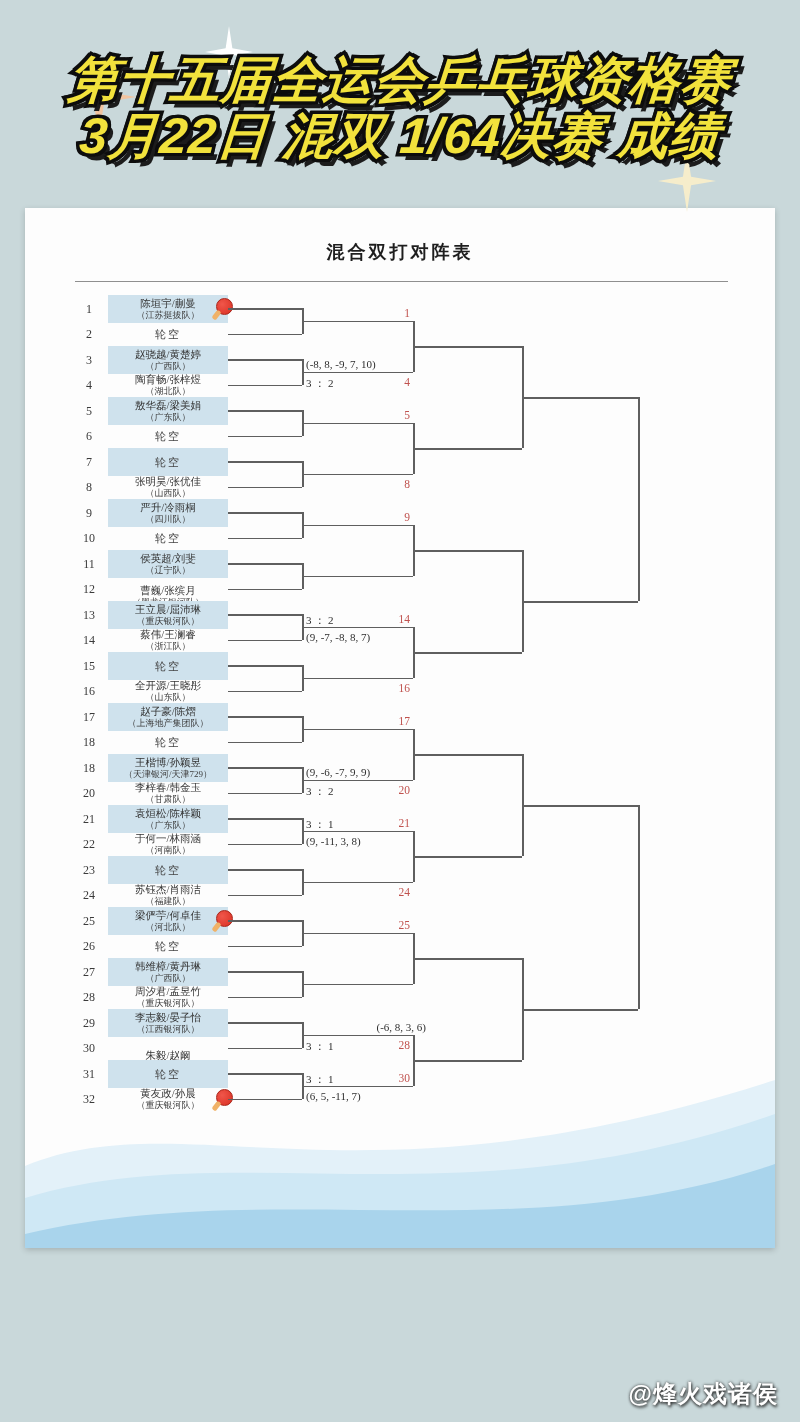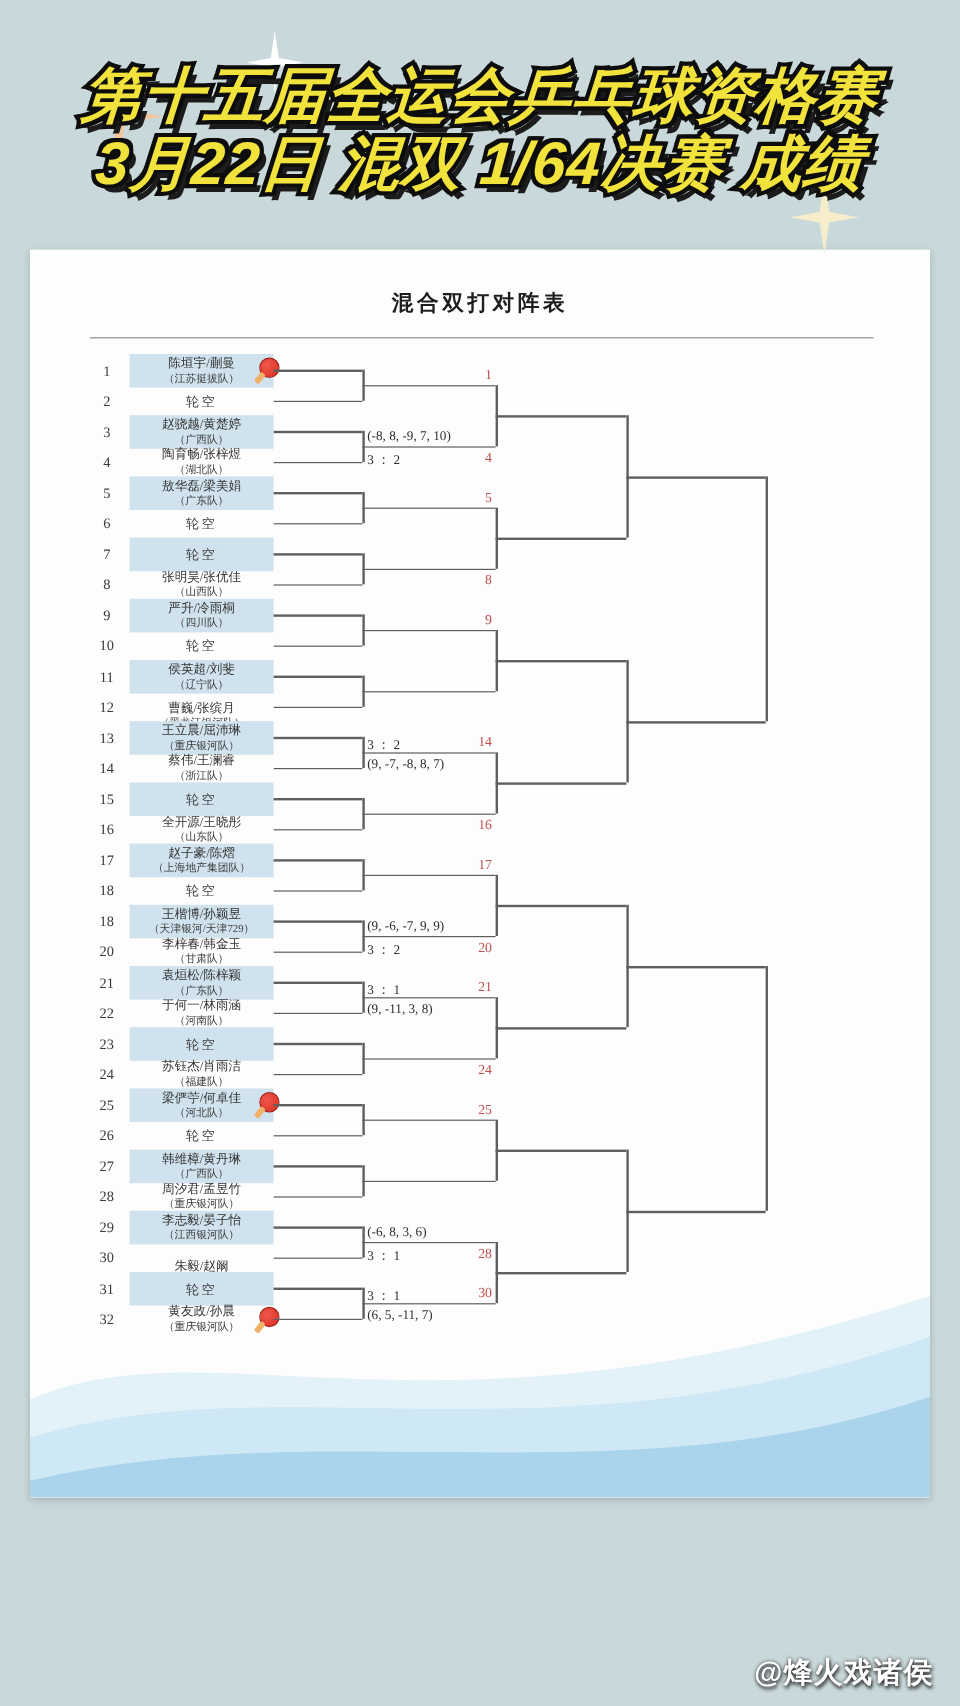--- a/index.html
+++ b/index.html
@@ -354,21 +354,21 @@
       <div class="ln" style="left: 302px; top: 932.75px; width: 111px; height: 1.6px;"></div>
       <div class="winnum" style="top: 918.75px;">25</div>
       <div class="ln" style="left: 228px; top: 971px; width: 74px; height: 1.6px;"></div>
       <div class="ln" style="left: 228px; top: 996.5px; width: 74px; height: 1.6px;"></div>
       <div class="ln" style="left: 302px; top: 971px; width: 1.6px; height: 25.5px;"></div>
       <div class="ln" style="left: 302px; top: 983.75px; width: 111px; height: 1.6px;"></div>
       <div class="ln" style="left: 228px; top: 1022px; width: 74px; height: 1.6px;"></div>
       <div class="ln" style="left: 228px; top: 1047.5px; width: 74px; height: 1.6px;"></div>
       <div class="ln" style="left: 302px; top: 1022px; width: 1.6px; height: 25.5px;"></div>
       <div class="ln" style="left: 302px; top: 1034.75px; width: 111px; height: 1.6px;"></div>
-      <div class="score" style="top: 1020.75px;">(-6, 8, 3, 6)</div>
+      <div class="score" style="top: 1020.75px; text-align: right;">(-6, 8, 3, 6)</div>
       <div class="score" style="top: 1038.75px;">3 ： 1</div>
       <div class="winnum" style="top: 1038.75px;">28</div>
       <div class="ln" style="left: 228px; top: 1073px; width: 74px; height: 1.6px;"></div>
       <div class="ln" style="left: 228px; top: 1098.5px; width: 74px; height: 1.6px;"></div>
       <div class="ln" style="left: 302px; top: 1073px; width: 1.6px; height: 25.5px;"></div>
       <div class="ln" style="left: 302px; top: 1085.75px; width: 111px; height: 1.6px;"></div>
       <div class="score" style="top: 1071.75px;">3 ： 1</div>
       <div class="score" style="top: 1089.75px;">(6, 5, -11, 7)</div>
       <div class="winnum" style="top: 1071.75px;">30</div>
       <div class="ln" style="left: 413px; top: 320.75px; width: 1.6px; height: 51px;"></div>

